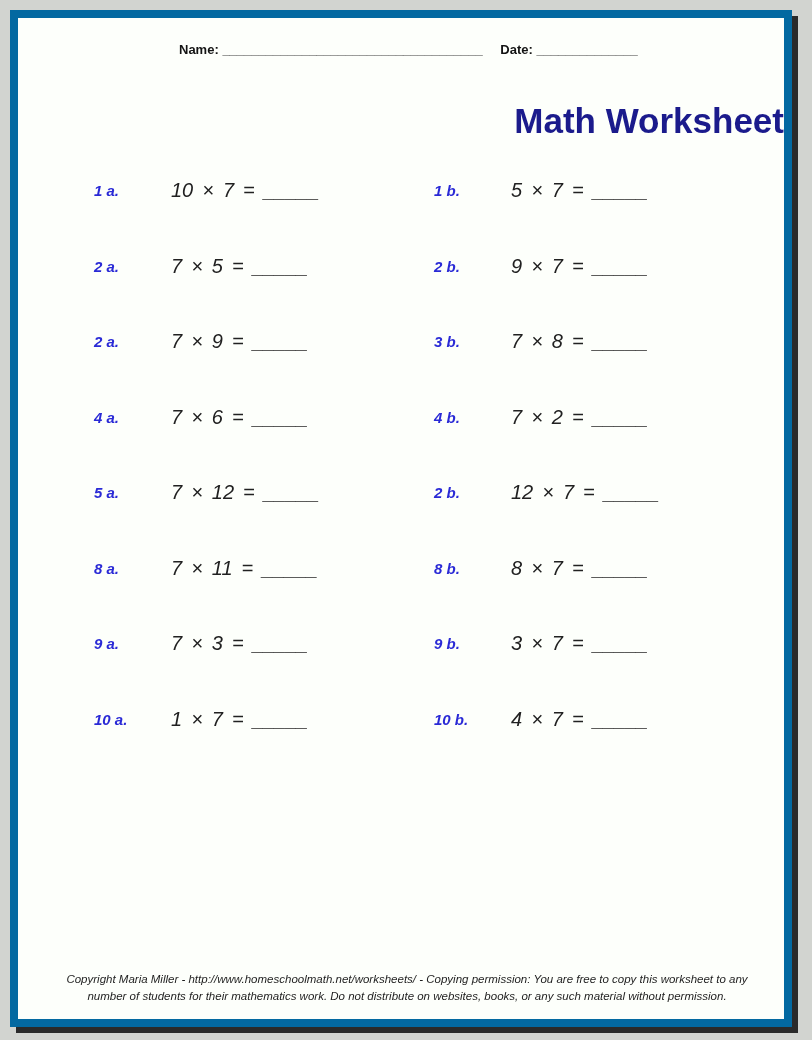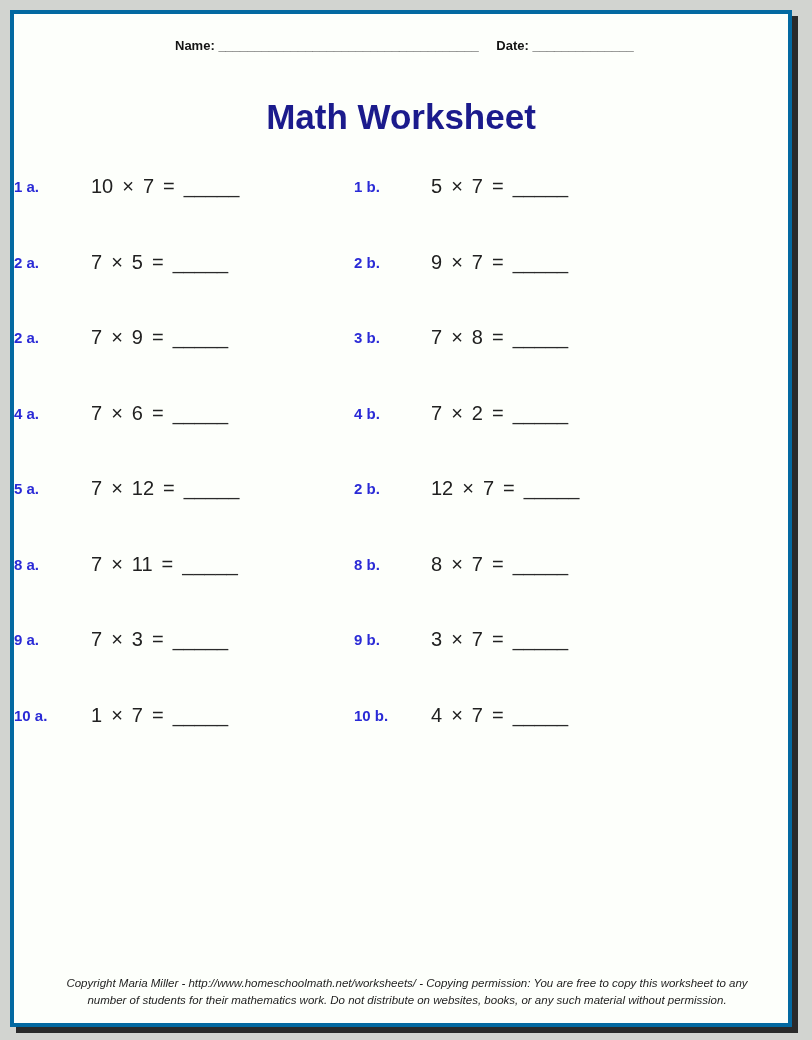--- a/index.html
+++ b/index.html
@@ -6,43 +6,45 @@
   body {
     width:812px; height:1040px; overflow:hidden;
     background:#d2d4d0;
     font-family:"Liberation Sans", sans-serif;
   }
   .paper {
     position:relative; box-sizing:border-box;
     width:782px; height:1017px;
     margin:10px 0 0 10px;
     background:#fdfffb;
-    border:4px solid #0369a1;
+    border:8px solid #0369a1;
     box-shadow:6px 6px 0 0 #2a2a2a;
     padding-top:24px;
   }
   .head {
     margin-left:161px;
     font-size:13px; font-weight:bold; color:#141414;
     white-space:nowrap;
   }
   .head .blankline { font-weight:bold; color:#3c3c3c; letter-spacing:0; }
   .head .datepart { margin-left:14px; }
   .title {
     margin-top:44px;
-    text-align:center;
+    text-align:right;
     font-size:35px; font-weight:bold;
     color:#1b1b8c;
   }
   .rows { margin-top:12px; }
   .prow {
     display:grid;
     grid-template-columns:77px 263px 77px 1fr;
+    padding-left:76px;
     height:75.5px;
     align-items:center;
+    font-style:italic;
   }
   .plabel {
     color:#2a2ad6; font-weight:bold; font-size:15px;
     white-space:nowrap;
   }
   .expr { font-size:20px; color:#212121; white-space:nowrap; }
   .expr .op  { margin:0 9px; }
   .expr .eq  { margin:0 9px; }
   .expr .blank { color:#2b2b2b; letter-spacing:0; }
   .footer {

